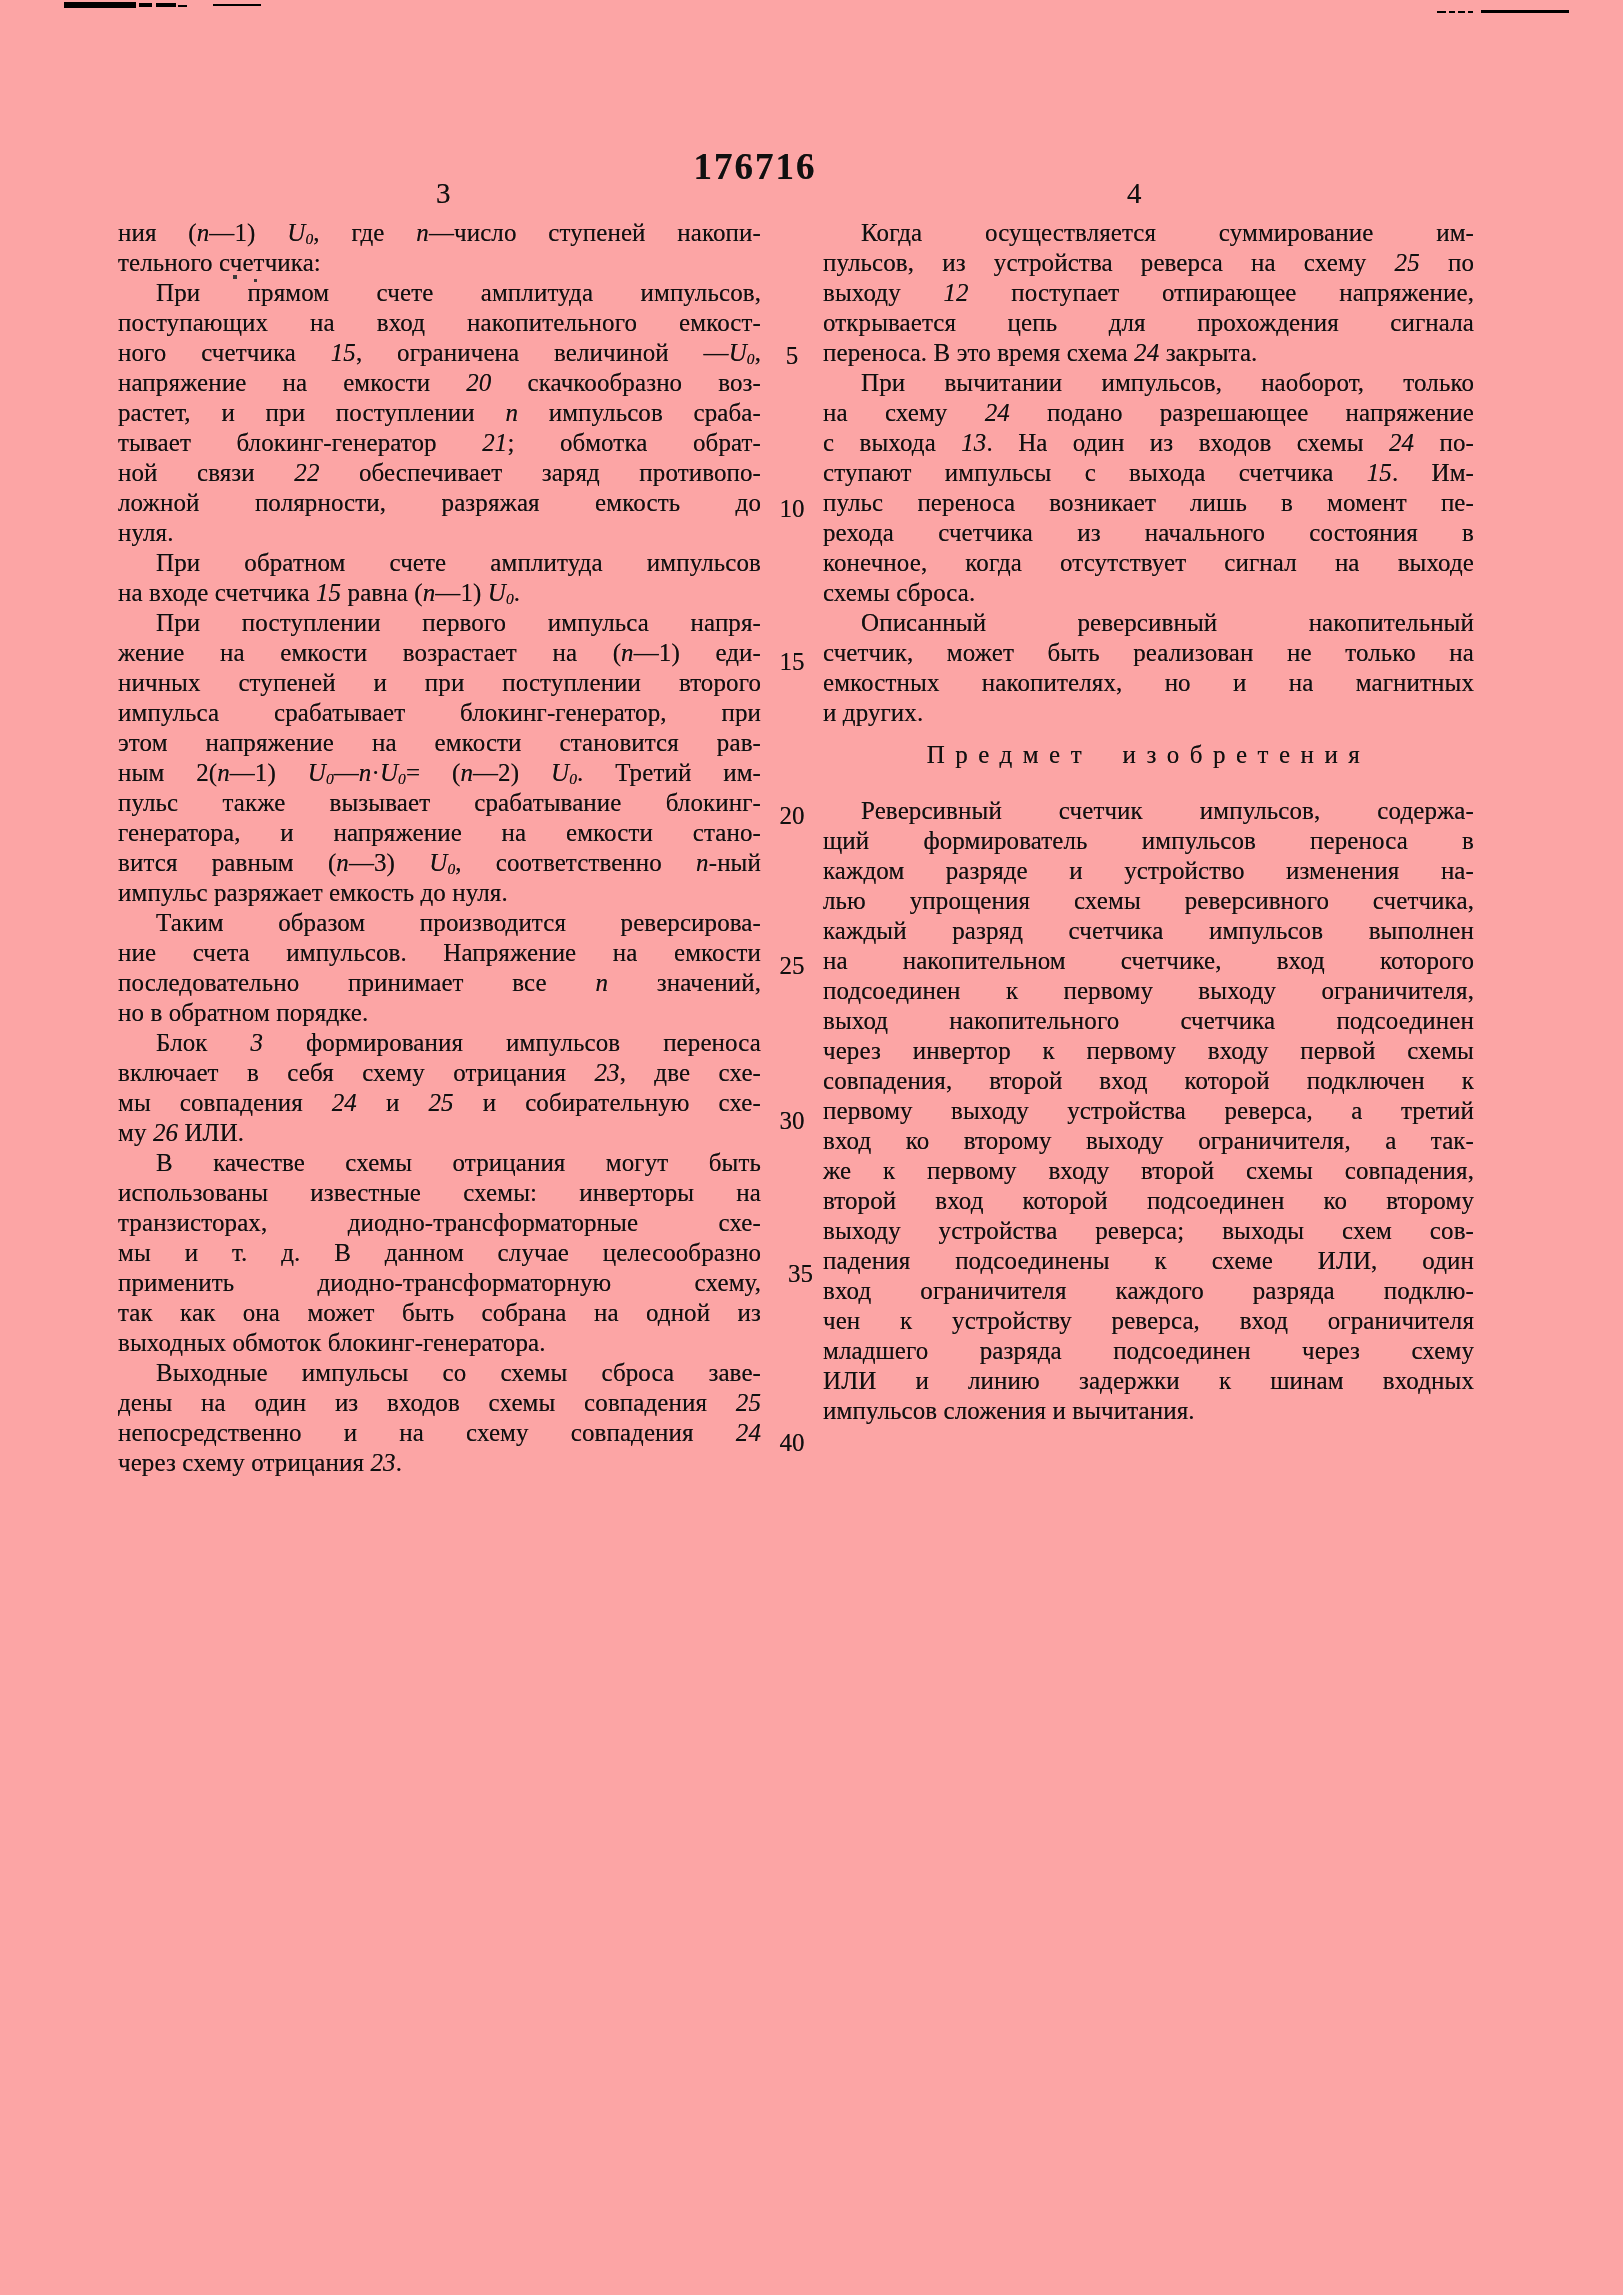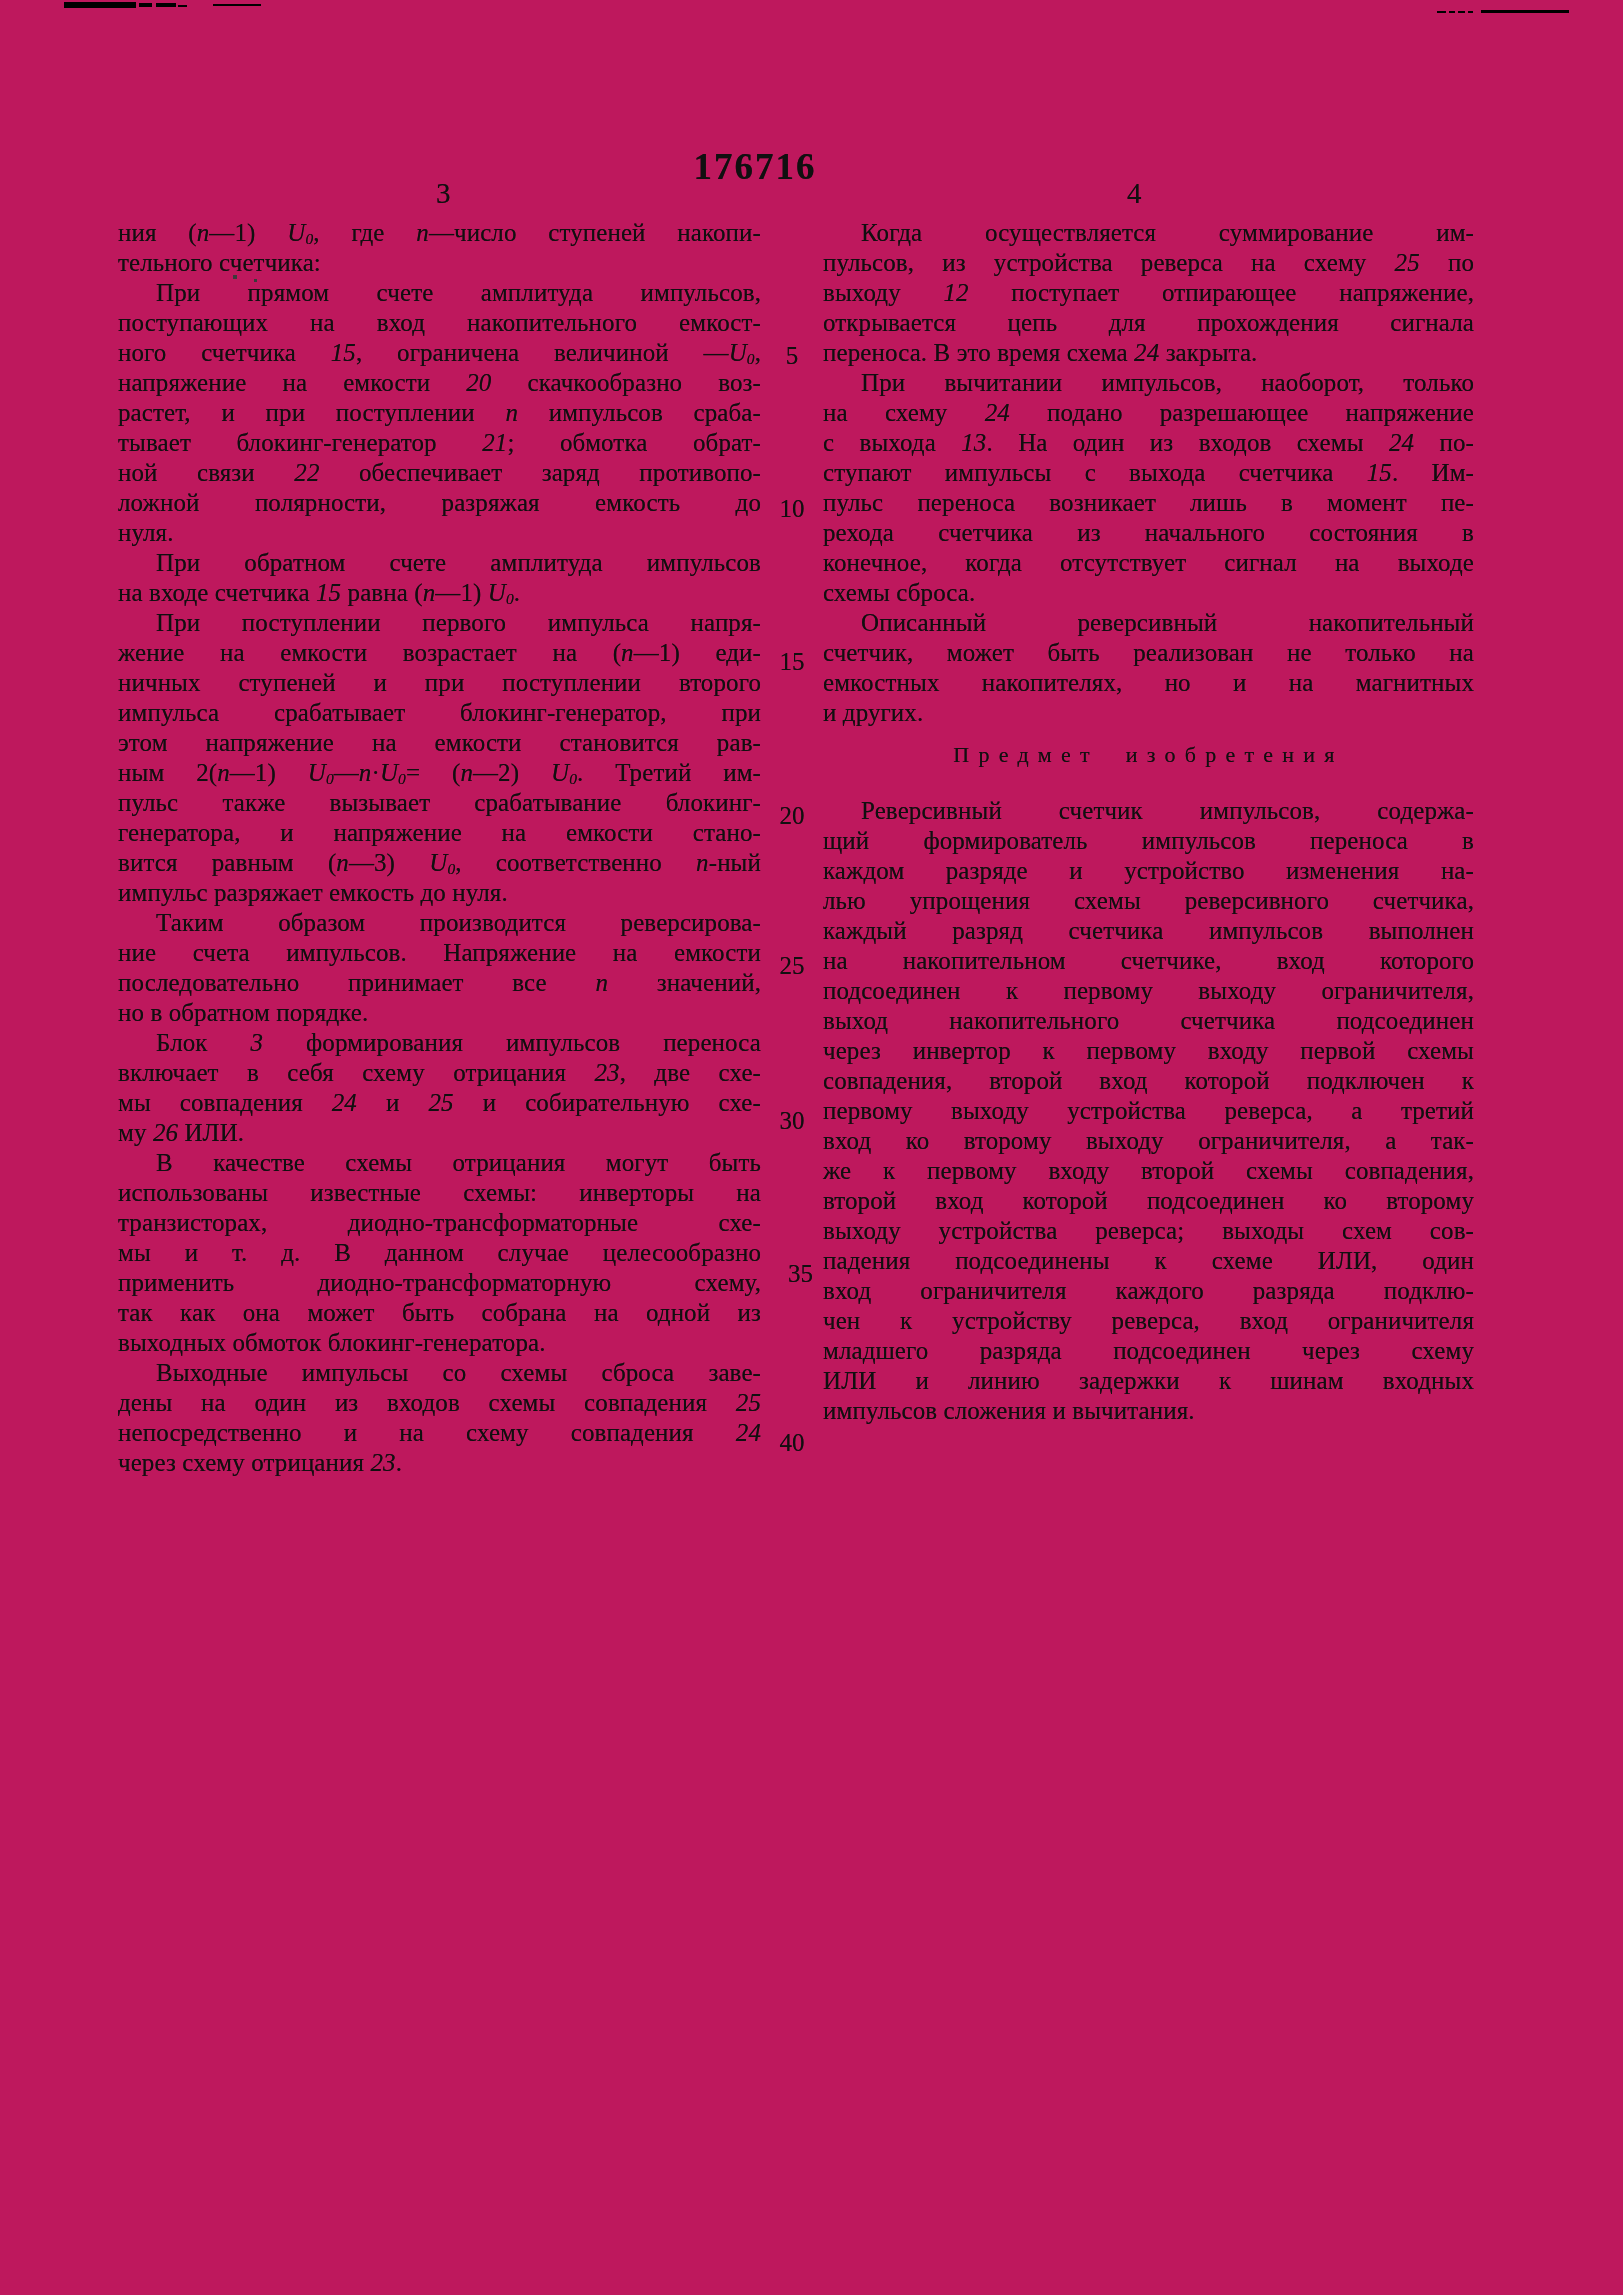--- a/index.html
+++ b/index.html
@@ -1,20 +1,20 @@
 <!DOCTYPE html>
 <html style="font-size:10.5px"><head>
 <meta charset="utf-8">
 <title>176716</title>
 <style>
   html,body{margin:0;padding:0;background:#ffffff;}
   .page{
     position:relative;
     width:1623px;height:2295px;
-    background:#be185d;
+    background:#fca5a5;
     font-family:"Liberation Serif","DejaVu Serif",serif;
     color:#101010;
     overflow:hidden;
     text-shadow:0 0 0.3px rgba(0,0,0,0.55);
   }
   
   .art{position:absolute;background:#000;}
   .art.faint{background:#3a3a3a;}
   
   .patent-number{
@@ -36,21 +36,21 @@
   .line{
     height:30px;line-height:30px;
     text-align:justify;text-align-last:justify;
   }
   .line.end{text-align-last:left;}
   .line.indent{text-indent:38px;}
   .line i{font-style:italic;}
   sub.u0{font-size:0.62em;vertical-align:-0.22em;line-height:0;}
   .heading{
     margin:12.4px 0 26px 0;padding:0;
-    font-size:22px;font-weight:400;
+    font-size:25px;font-weight:400;
     height:30px;line-height:30px;
     text-align:center;letter-spacing:0.42em;word-spacing:0.55em;
   }
 </style>
 </head>
 <body>
 
 <div class="page">
 
   <div class="art" style="left:64px;top:2px;width:72px;height:5.9px;"></div>

